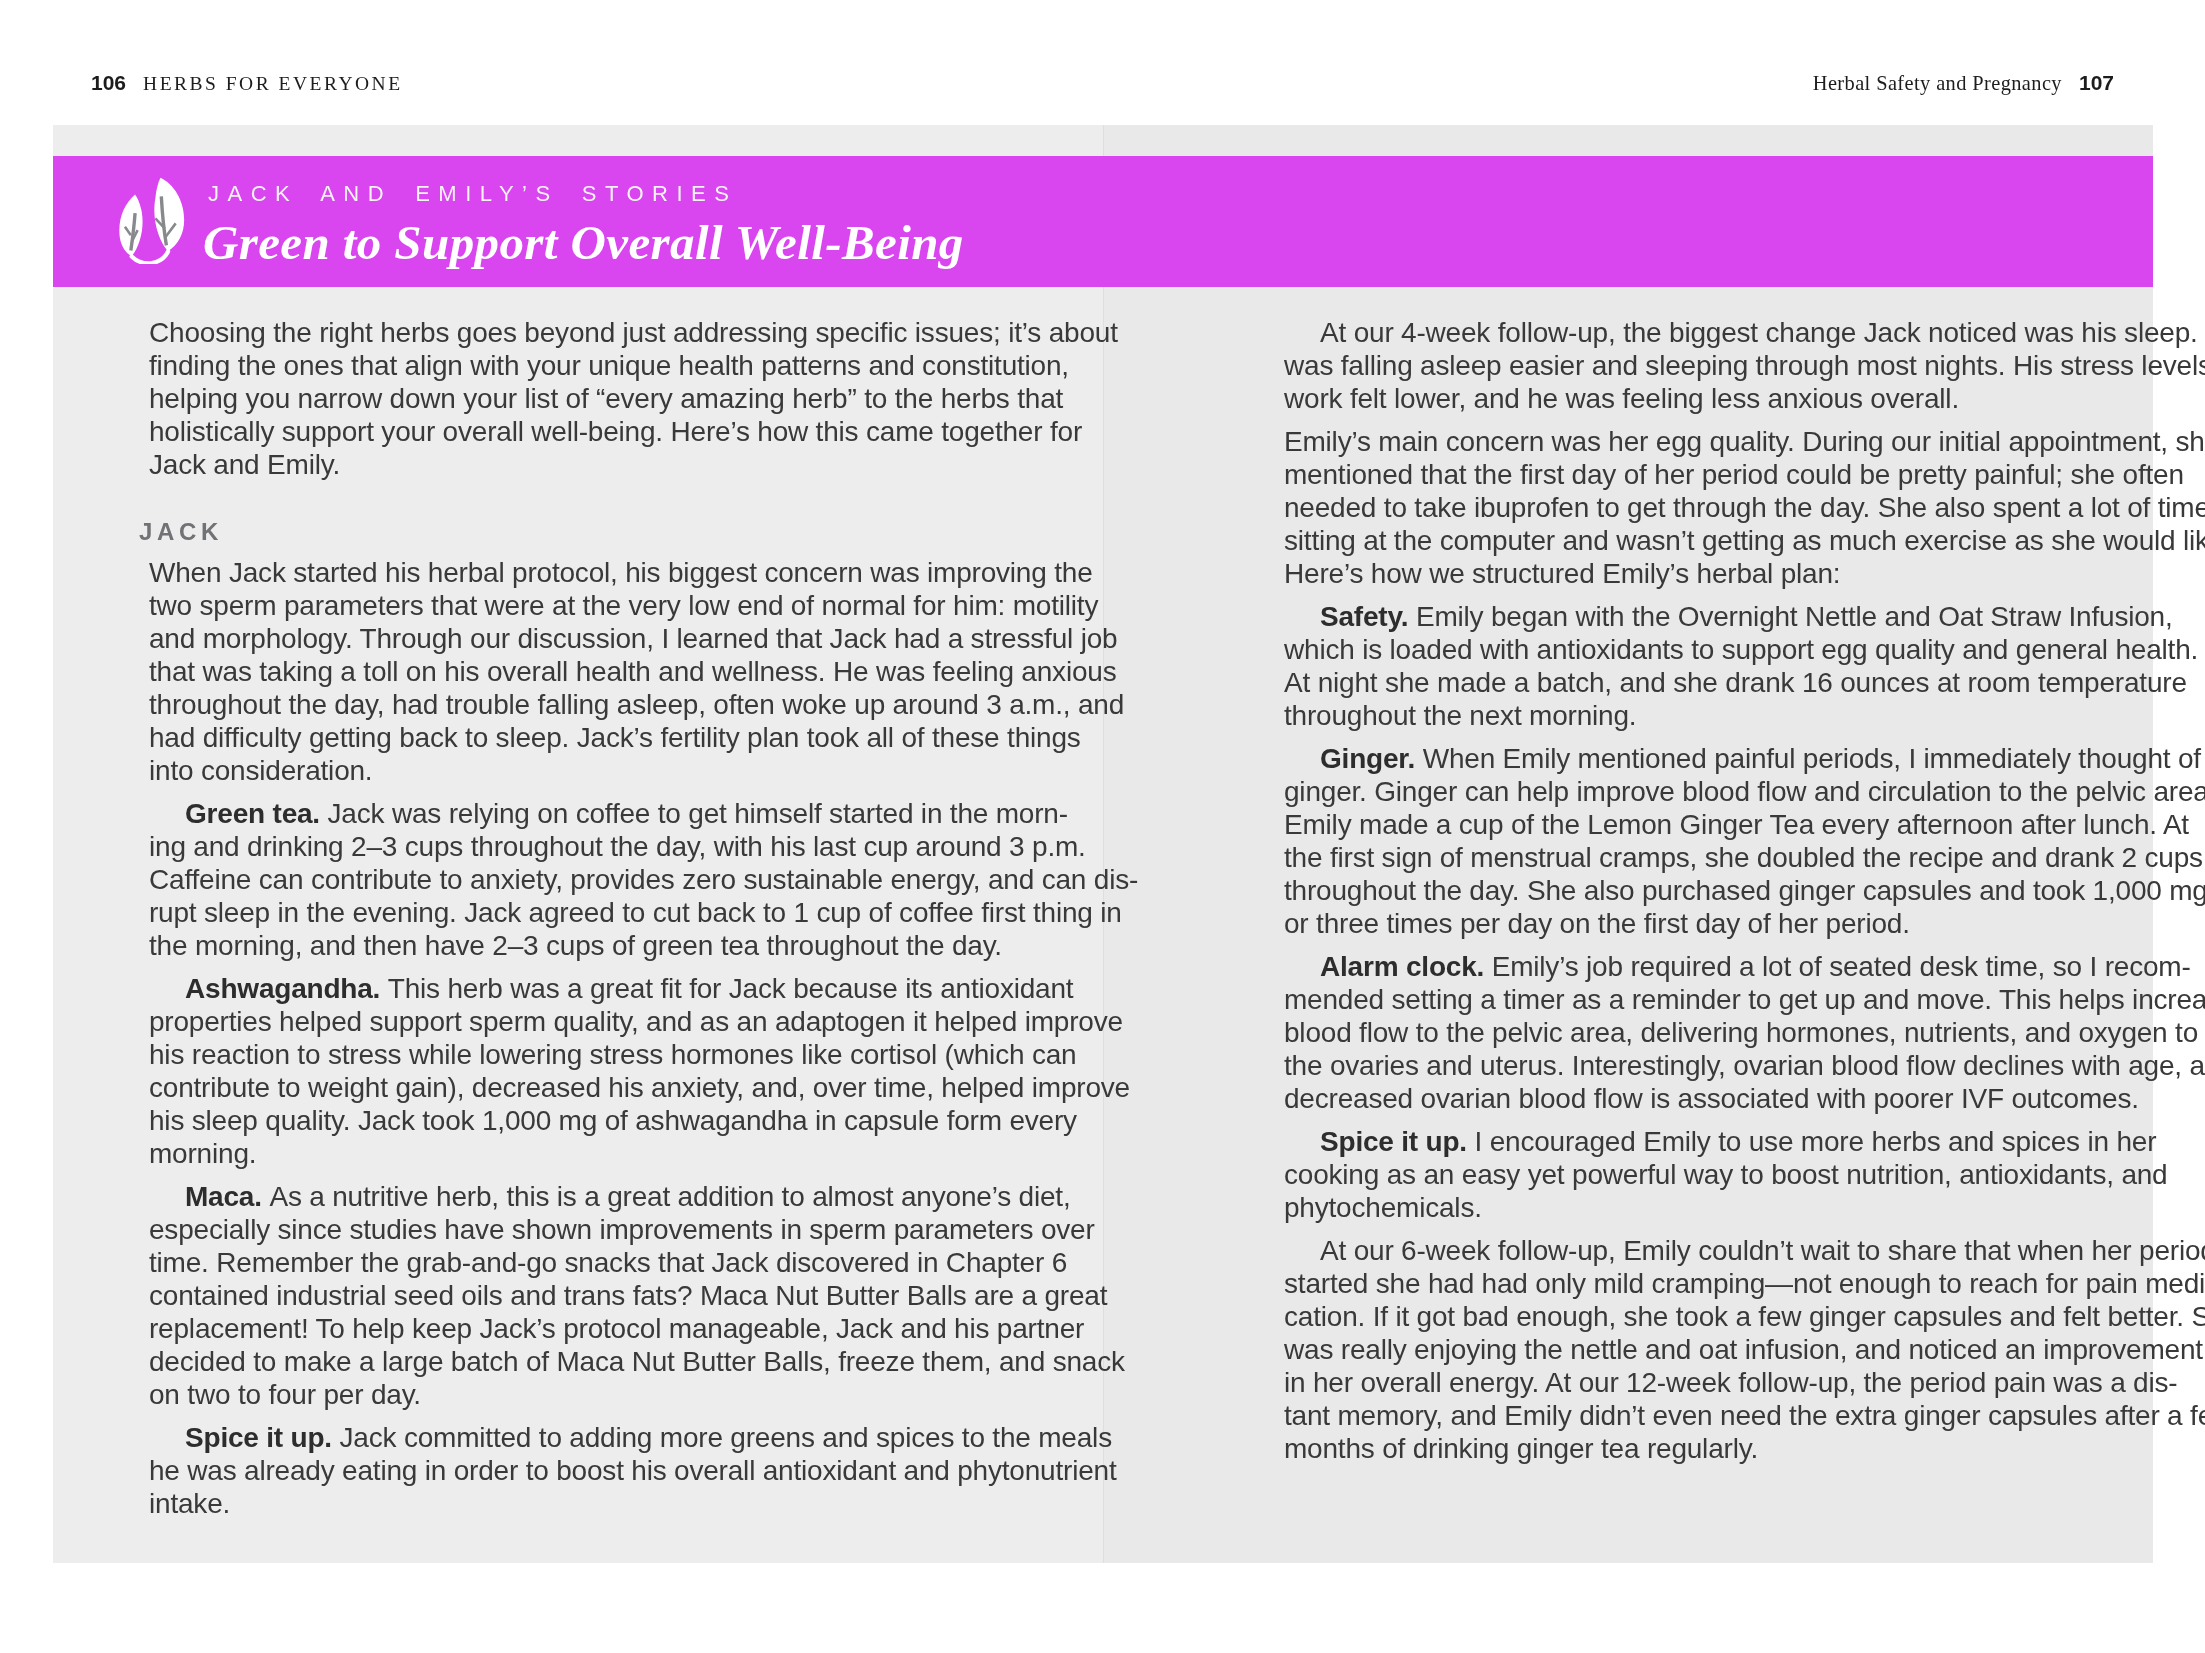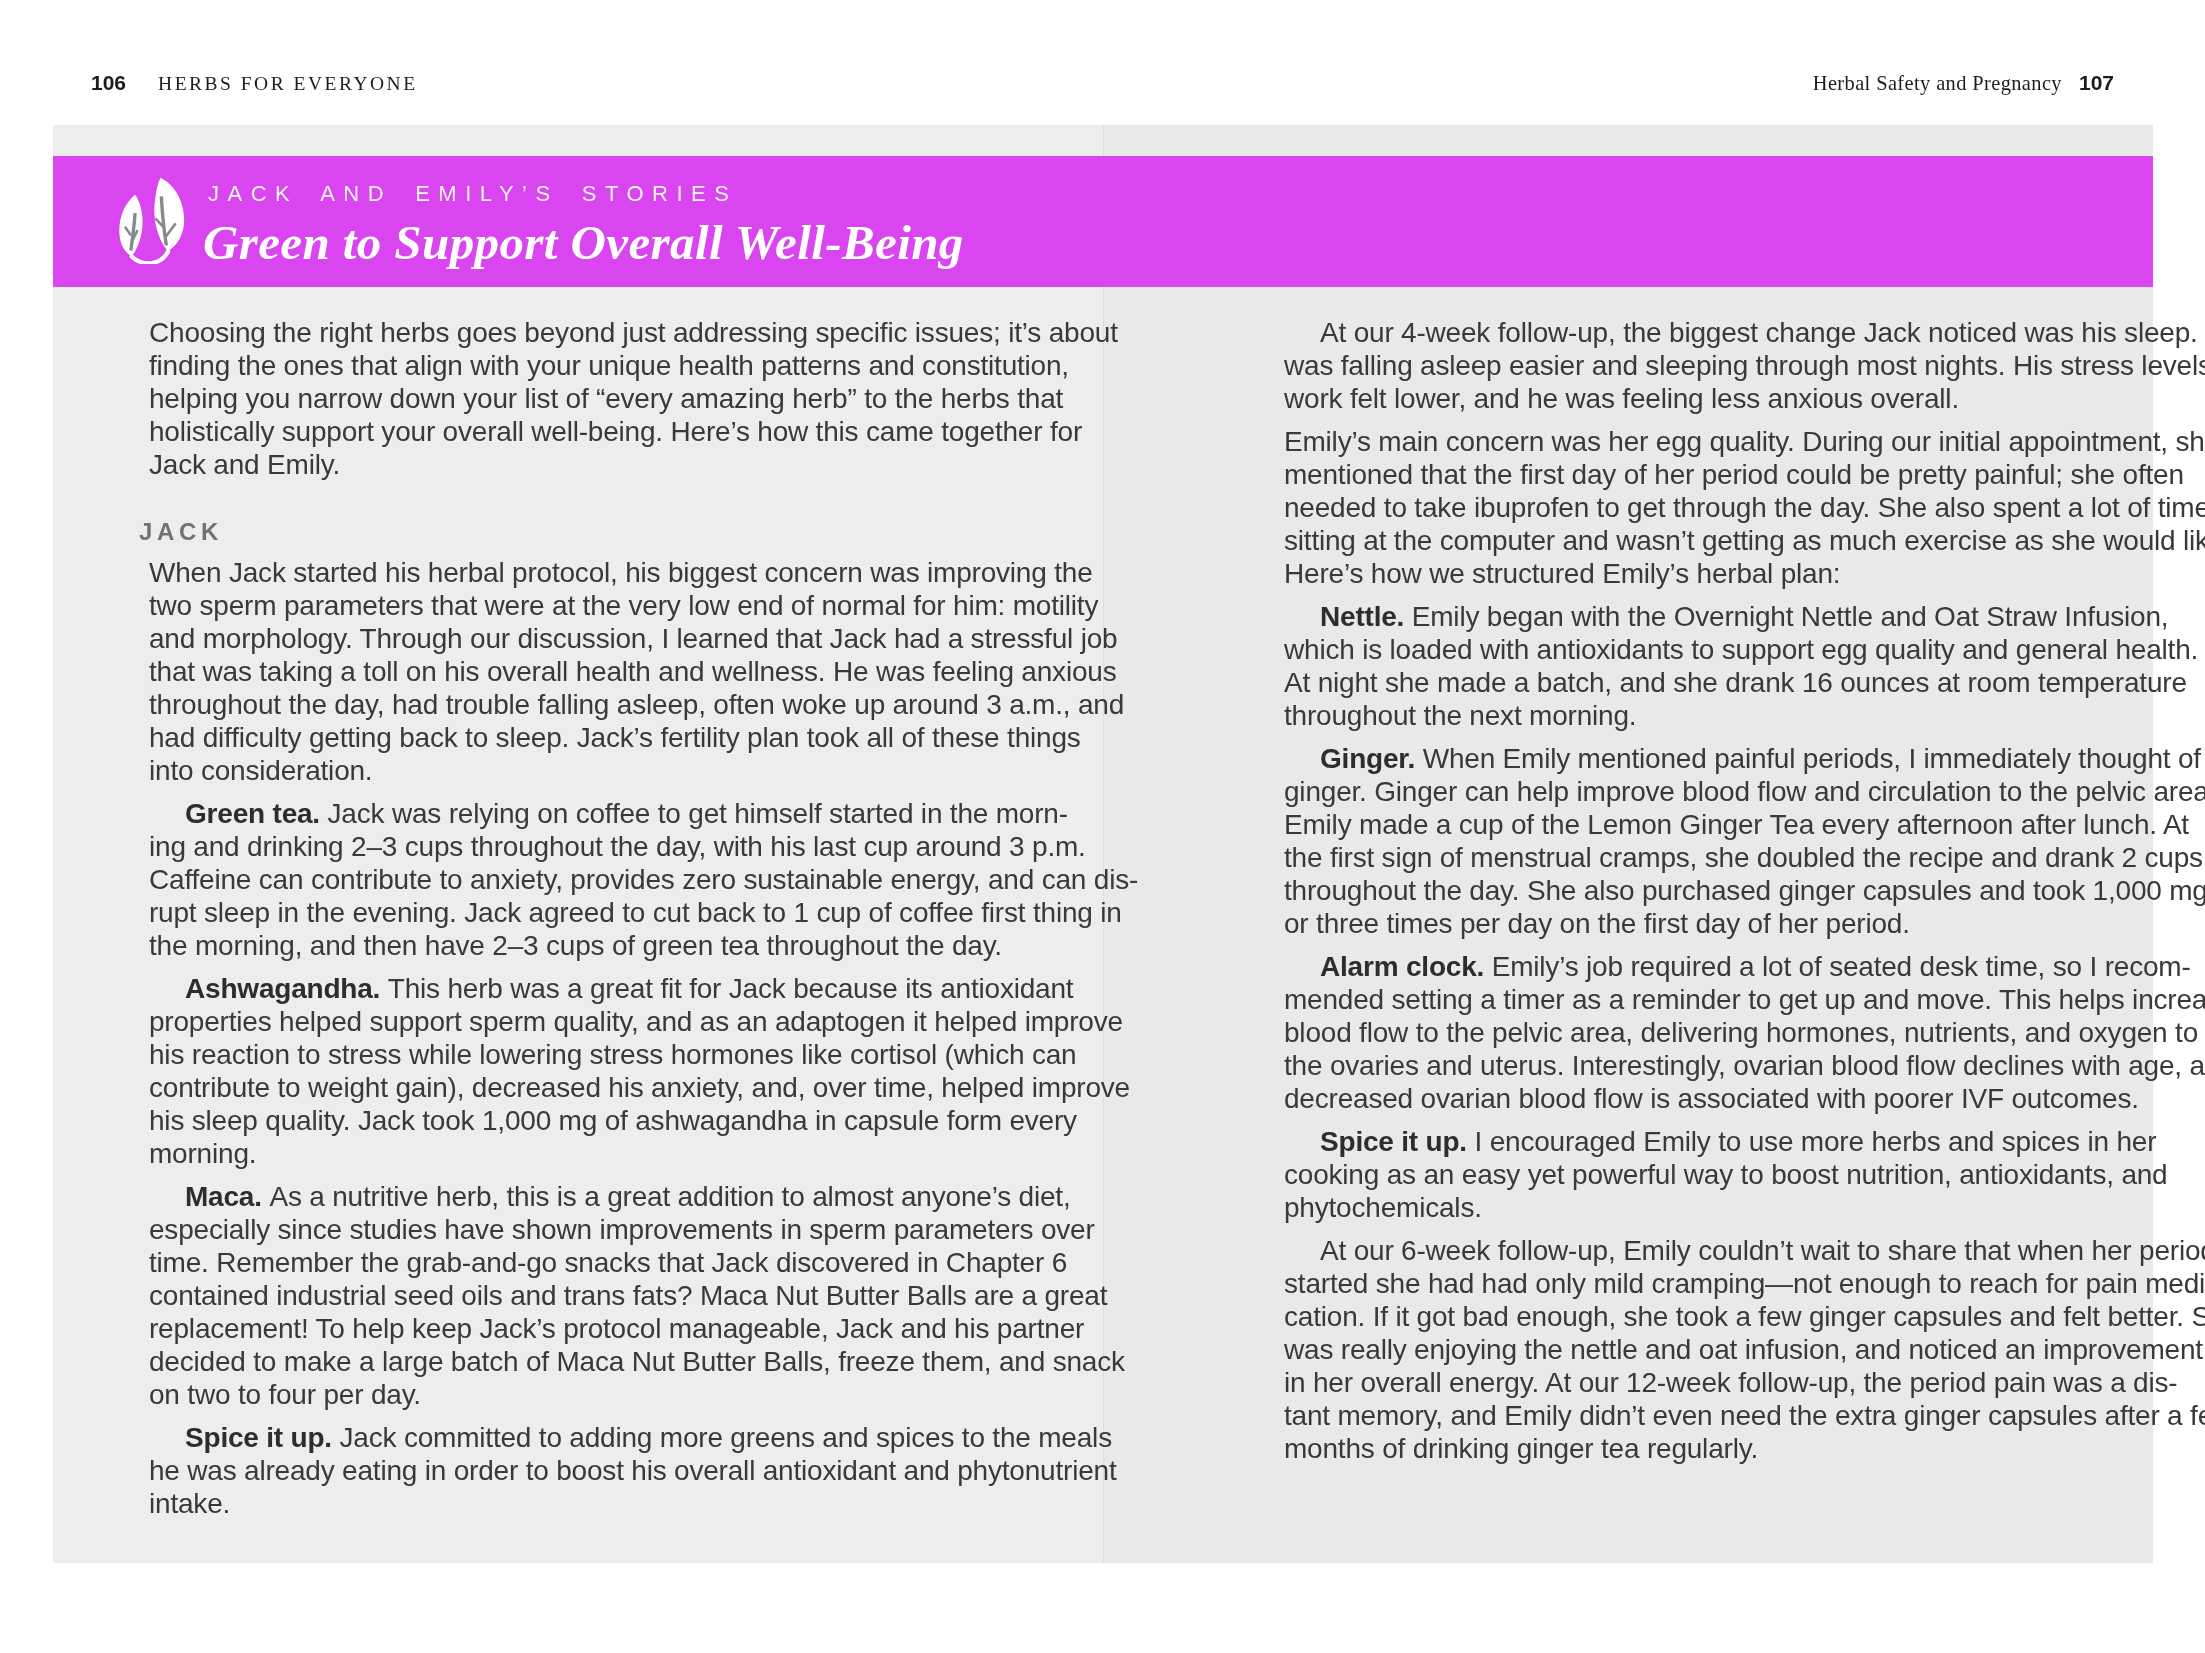--- a/index.html
+++ b/index.html
@@ -13,21 +13,20 @@
   .running-head{
     position:absolute;top:71px;left:0;right:0;
     padding:0 91px;
     display:flex;justify-content:space-between;align-items:center;
   }
   .rh-left,.rh-right{display:flex;align-items:baseline;gap:17px;}
   .rh-num{font-weight:700;font-size:21px;color:#1c1c1c;letter-spacing:0px;}
   .rh-title-left{
     font-family:"Liberation Serif",serif;font-size:19.5px;color:#1d1d1d;
     letter-spacing:2.5px;
-    margin-left:15px;
   }
   .rh-title-right{
     font-family:"Liberation Serif",serif;font-size:20.4px;color:#1d1d1d;
     letter-spacing:0.4px;
     margin-left:28px;
   }
   
   .page-area{
     position:absolute;left:53px;top:125px;width:2100px;height:1438px;
     background:#eaebea;
@@ -148,21 +147,21 @@
     </div>
   <div class="col col-right">
       <p class="body-para indent">At our 4-week follow-up, the biggest change Jack noticed was his sleep. He
 was falling asleep easier and sleeping through most nights. His stress levels at
 work felt lower, and he was feeling less anxious overall.</p>
       <p class="body-para">Emily’s main concern was her egg quality. During our initial appointment, she
 mentioned that the first day of her period could be pretty painful; she often
 needed to take ibuprofen to get through the day. She also spent a lot of time
 sitting at the computer and wasn’t getting as much exercise as she would like.
 Here’s how we structured Emily’s herbal plan:</p>
-      <p class="body-para indent"><strong>Nettle. </strong>Emily began with the Overnight Nettle and Oat Straw Infusion,
+      <p class="body-para indent"><strong>Safety. </strong>Emily began with the Overnight Nettle and Oat Straw Infusion,
 which is loaded with antioxidants to support egg quality and general health.
 At night she made a batch, and she drank 16 ounces at room temperature
 throughout the next morning.</p>
       <p class="body-para indent"><strong>Ginger. </strong>When Emily mentioned painful periods, I immediately thought of
 ginger. Ginger can help improve blood flow and circulation to the pelvic area.
 Emily made a cup of the Lemon Ginger Tea every afternoon after lunch. At
 the first sign of menstrual cramps, she doubled the recipe and drank 2 cups
 throughout the day. She also purchased ginger capsules and took 1,000 mg two
 or three times per day on the first day of her period.</p>
       <p class="body-para indent"><strong>Alarm clock. </strong>Emily’s job required a lot of seated desk time, so I recom-

